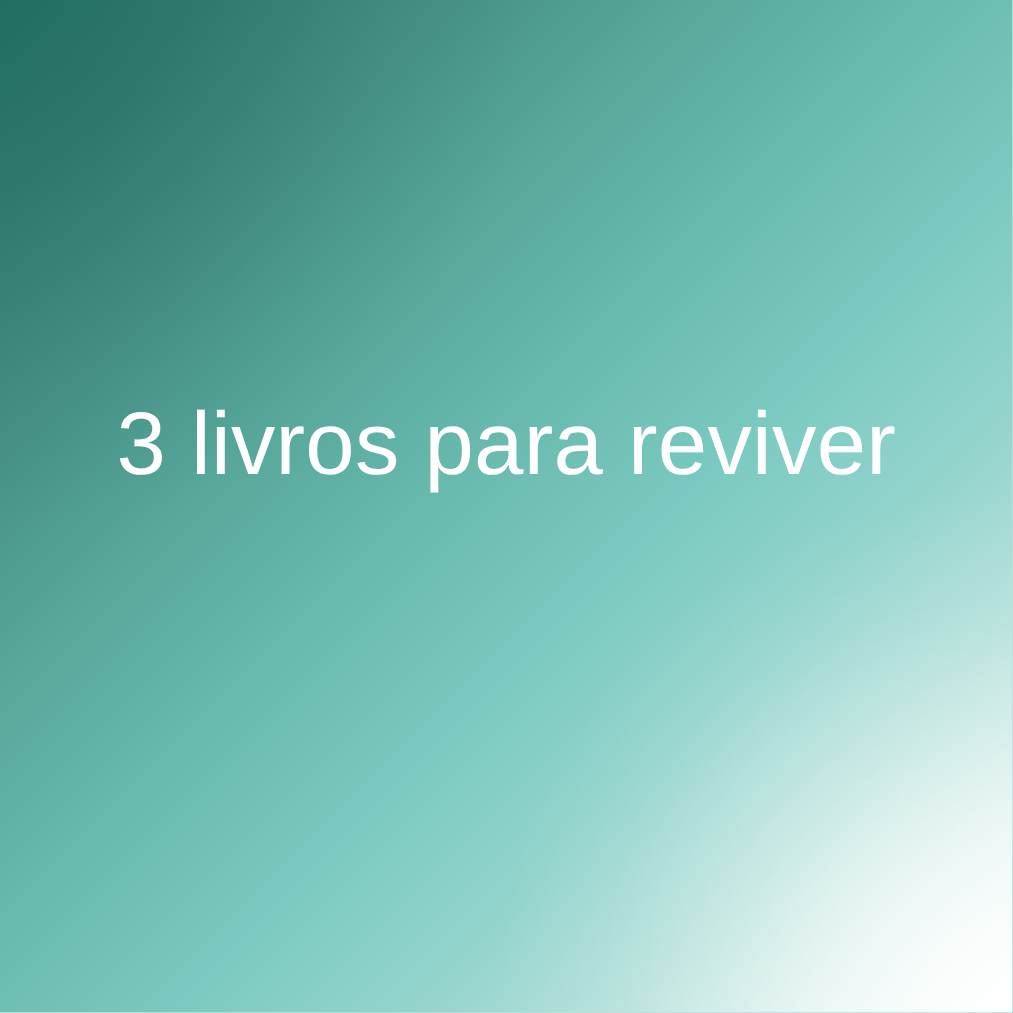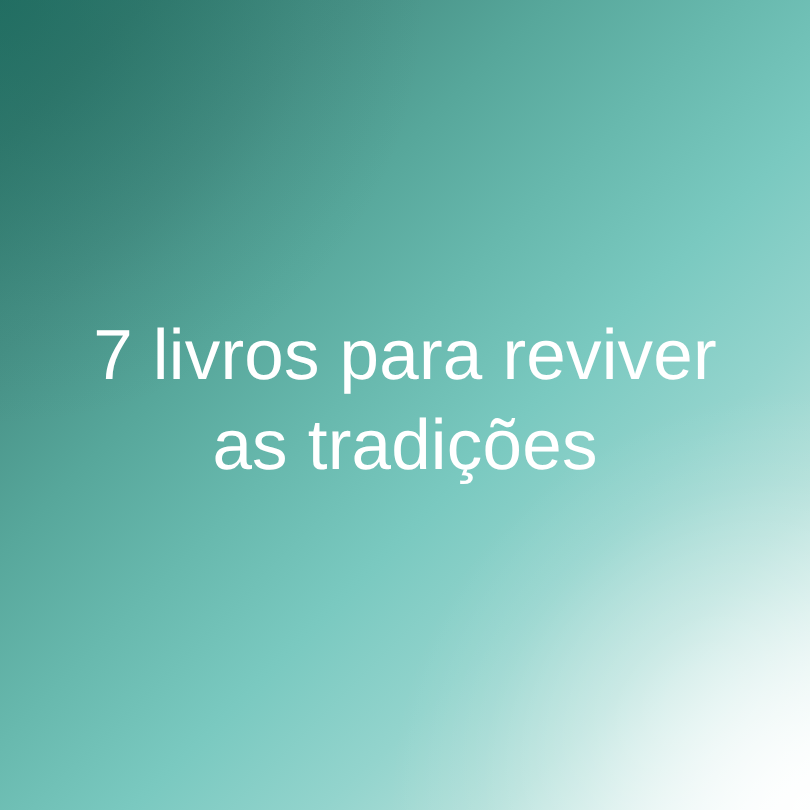--- a/index.html
+++ b/index.html
@@ -104,17 +104,16 @@
 </head>
 <body>
 
 <div class="graphic-canvas">
 
   <div class="gradient-layer-base"></div>
   <div class="gradient-layer-glow"></div>
   <div class="gradient-layer-shade"></div>
 
   <div class="headline-block">
-    <span class="headline-line">7 livros para reviver</span>
-    <span class="headline-line">as tradições</span>
+    <span class="headline-line">3 livros para reviver</span>
   </div>
 
 </div>
 
 </body></html>

